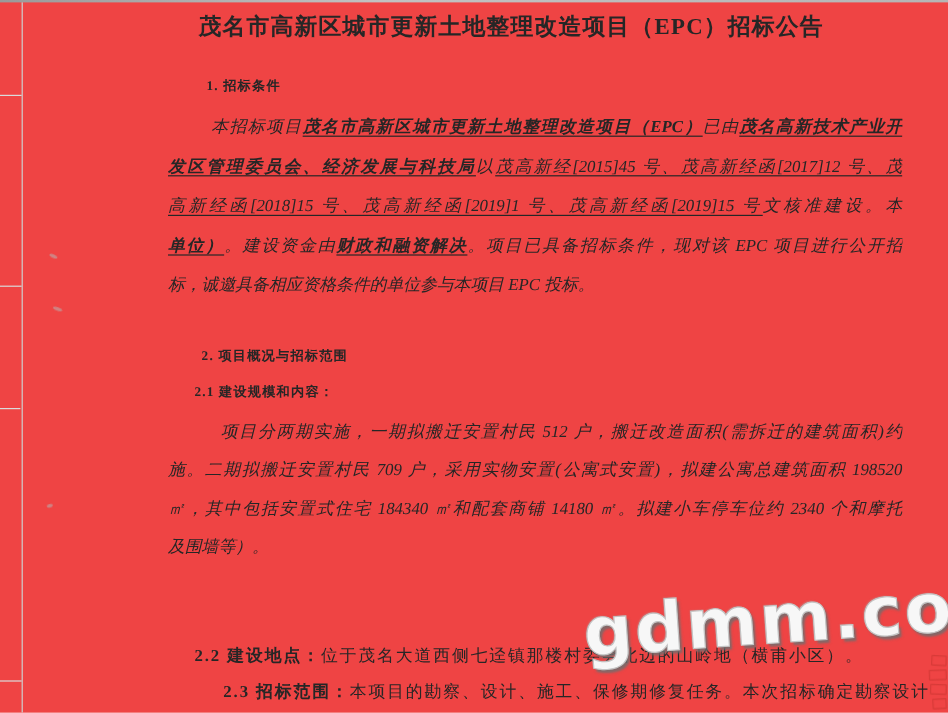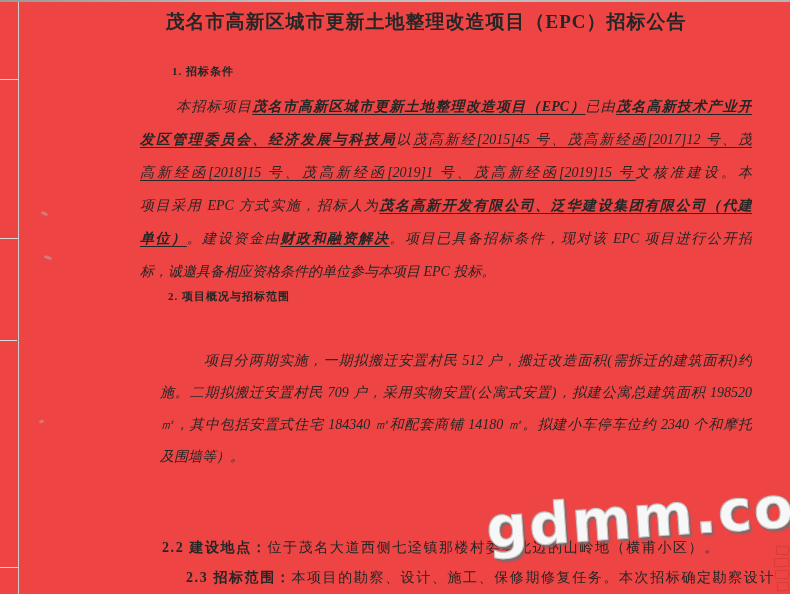--- a/index.html
+++ b/index.html
@@ -16,21 +16,21 @@
   .tick{position:absolute;left:0;height:1px;background:#dadada;}
   .speck{position:absolute;background:#b5b5b5;opacity:.55;border-radius:50%;filter:blur(.5px);}
   
   .title{position:absolute;top:9px;left:120px;width:612px;text-align:center;
     font-size:19px;font-weight:700;letter-spacing:1px;white-space:nowrap;}
   .h{position:absolute;font-size:11px;font-weight:700;letter-spacing:1px;white-space:nowrap;}
   .para{position:absolute;left:140px;width:612px;font-style:italic;}
   .tline{font-size:14px;line-height:33px;height:33px;letter-spacing:0;
     text-align:justify;overflow:hidden;}
   .tline.fill{text-align-last:justify;}
-  .p2 .tline{line-height:32px;height:32px;margin-left:20px;}
+  .p2 .tline{line-height:32px;height:32px;}
   .ind1{text-indent:36px;}
   .ind2{text-indent:44px;}
   .bu{font-weight:700;}
   .bu,.u{text-decoration:underline;text-underline-offset:3px;text-decoration-thickness:1px;}
   .kv{position:absolute;left:162px;width:600px;font-size:14px;letter-spacing:1.6px;
     line-height:22px;white-space:nowrap;overflow:hidden;}
   .kv .label{font-weight:700;}
   
   .watermark{
     position:absolute;left:486px;top:482px;white-space:nowrap;
@@ -73,31 +73,29 @@
     <div class="tline fill ind1">
       <span>本招标项目</span><span class="bu">茂名市高新区城市更新土地整理改造项目（EPC）</span><span>已由</span><span class="bu">茂名高新技术产业开</span>
     </div>
     <div class="tline fill">
       <span class="bu">发区管理委员会、经济发展与科技局</span><span>以</span><span class="u">茂高新经[2015]45 号、茂高新经函[2017]12 号、茂</span>
     </div>
     <div class="tline fill">
       <span class="u">高新经函[2018]15 号、茂高新经函[2019]1 号、茂高新经函[2019]15 号</span><span>文核准建设。本</span>
     </div>
     <div class="tline fill">
-      <span>项目采用 EPC 方式实施，招标人为</span><span class="bu">茂名高新开发有限公司、泛华建设集团有限公司（代建</span>
-    </div>
-    <div class="tline fill">
       <span class="bu">单位）</span><span>。建设资金由</span><span class="bu">财政和融资解决</span><span>。项目已具备招标条件，现对该 EPC 项目进行公开招</span>
     </div>
     <div class="tline">
       <span>标，诚邀具备相应资格条件的单位参与本项目 EPC 投标。</span>
     </div>
   </div>
 
   <div class="h" style="top:289px;left:168px;">2. 项目概况与招标范围</div>
+  <div class="h" style="top:319px;left:162px;">2.1 建设规模和内容：</div>
 
   <div class="para p2" style="top:345px;">
     <div class="tline fill ind2"><span>项目分两期实施，一期拟搬迁安置村民 512 户，搬迁改造面积(需拆迁的建筑面积)约</span></div>
     <div class="tline fill"><span>施。二期拟搬迁安置村民 709 户，采用实物安置(公寓式安置)，拟建公寓总建筑面积 198520</span></div>
     <div class="tline fill"><span>㎡，其中包括安置式住宅 184340 ㎡和配套商铺 14180 ㎡。拟建小车停车位约 2340 个和摩托</span></div>
     <div class="tline"><span>及围墙等）。</span></div>
   </div>
 
   <div class="kv" style="top:537px;">
     <span class="label">2.2 建设地点：</span><span>位于茂名大道西侧七迳镇那楼村委会北边的山岭地（横甫小区）。</span>

